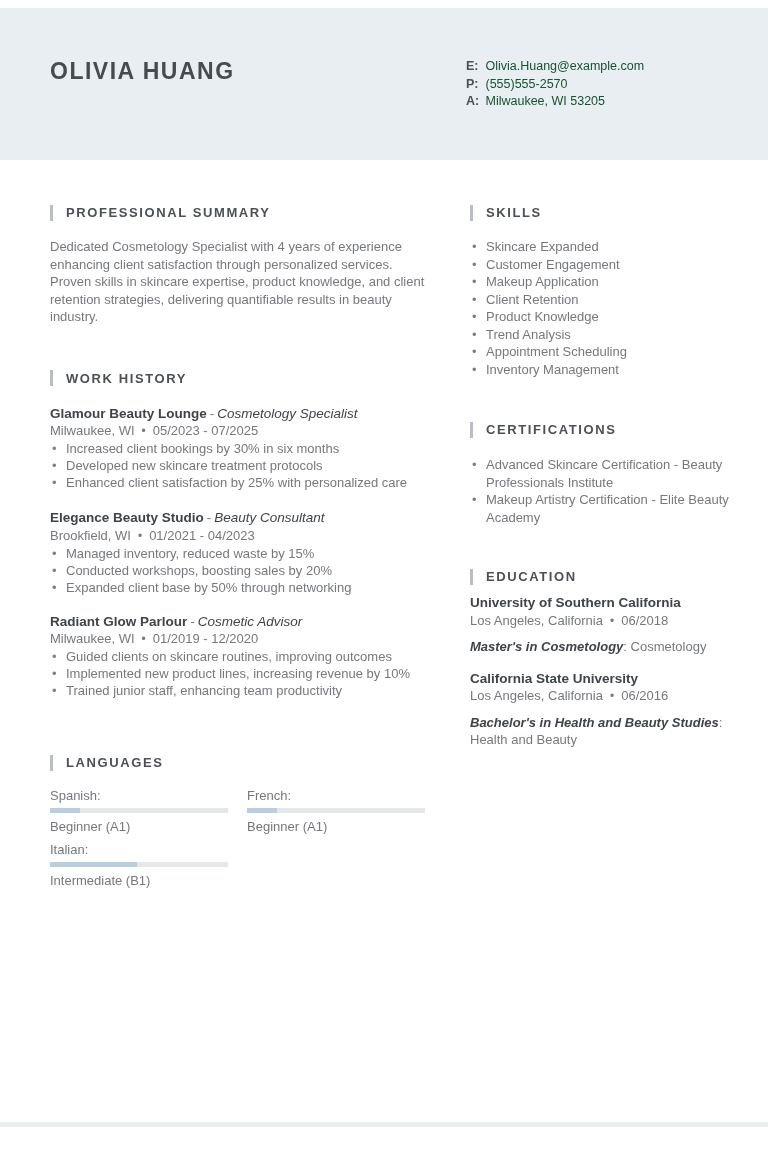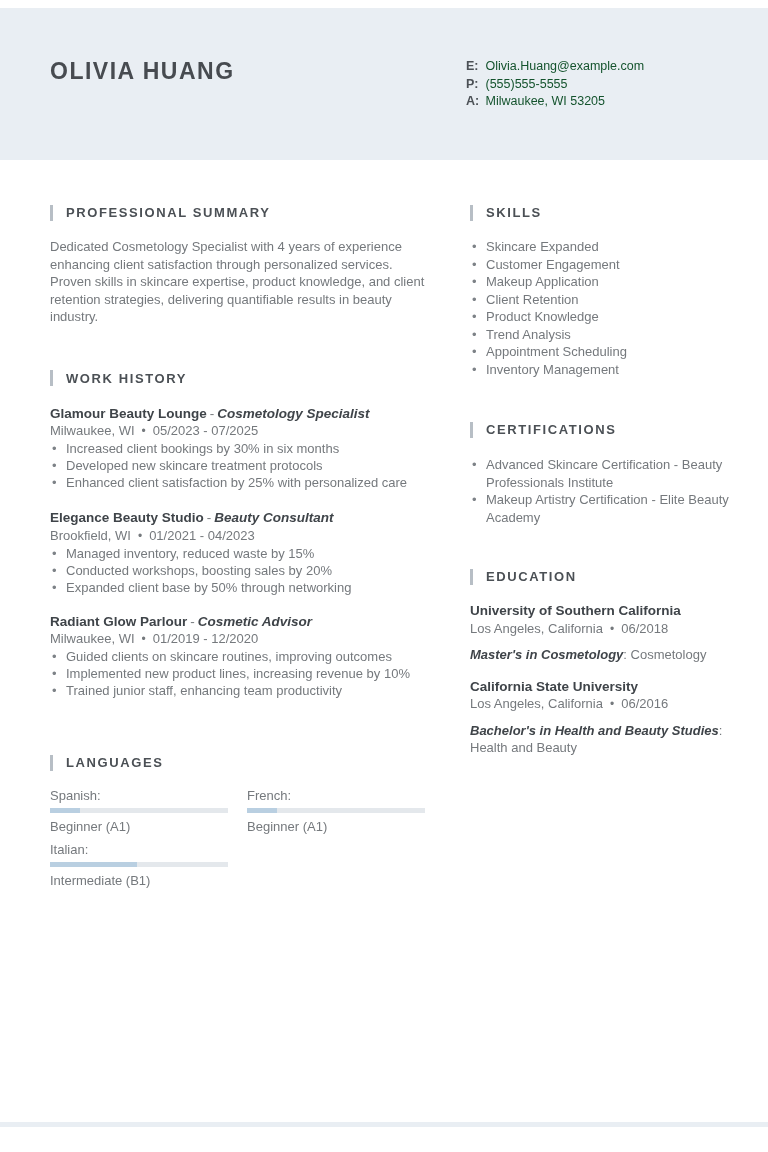--- a/index.html
+++ b/index.html
@@ -27,41 +27,41 @@
   .sec-h .vbar { width:3px; height:16px; background:#b7bec5; flex:0 0 auto; }
   .sec-h .t { font-size:13px; font-weight:bold; letter-spacing:1.6px; color:#4b5055; line-height:17px; }
 
   .summary-text { margin-top:17px; font-size:13px; line-height:17.5px; color:#75797d; }
 
   .sec-work { margin-top:44px; }
   .job { margin-top:18px; }
   .job-title { font-size:13.5px; line-height:17.5px; color:#3f4449; white-space:nowrap; }
   .job-title .company { font-weight:bold; }
   .job-title .sep { color:#75797d; font-weight:normal; margin:0 3px; }
-  .job-title .role { font-weight:bold; font-style:italic; }
+  .job-title .role { font-weight:normal; font-style:italic; }
   .meta { font-size:13px; line-height:17px; color:#75797d; white-space:nowrap; }
   .meta .dot { margin:0 7px; font-size:12px; }
 
   ul.blist { list-style:none; margin-top:0; }
   ul.blist li { position:relative; padding-left:16px; font-size:13px; line-height:17px; color:#75797d; }
   ul.blist li::before { content:"•"; position:absolute; left:2px; top:0; color:#7d8287; }
   ul.blist.wide li { line-height:17.5px; }
 
   .sec-lang { margin-top:55px; }
   .lang-grid { margin-top:16px; display:grid; grid-template-columns:178px 178px;
     column-gap:19px; row-gap:6px; }
   .lang-name { font-size:13px; line-height:17px; color:#75797d; }
   .lang-track { margin-top:4px; width:100%; height:5px; background:#e4e8ec; }
   .lang-fill { height:5px; background:#b9cfe1; }
   .lang-level { margin-top:5px; font-size:13px; line-height:17px; color:#75797d; }
 
   .sec-certs { margin-top:43px; }
   .sec-certs ul.blist { margin-top:18px; }
   .sec-edu { margin-top:42px; }
-  .edu-entry { margin-top:17px; }
+  .edu-entry { margin-top:9px; }
   .edu-entry.second { margin-top:14px; }
   .edu-school { font-size:13.5px; font-weight:bold; line-height:17.5px; color:#3f4449; white-space:nowrap; }
   .edu-meta { font-size:13px; line-height:17.5px; color:#75797d; white-space:nowrap; }
   .edu-meta .dot { margin:0 7px; font-size:12px; }
   .edu-degree { margin-top:8px; font-size:13px; line-height:17.5px; white-space:nowrap; }
   .edu-degree .deg { font-weight:bold; font-style:italic; color:#3f4449; }
   .edu-degree .deg-rest { color:#75797d; }
   .edu-field { font-size:13px; line-height:17.5px; color:#75797d; }
 
   .sec-skills ul.blist { margin-top:17px; }
@@ -77,21 +77,21 @@
 
   <div class="name">OLIVIA HUANG</div>
 
   <div class="contact">
     <div class="row">
       <span class="c-label">E:</span>
       <span class="c-val">Olivia.Huang@example.com</span>
     </div>
     <div class="row">
       <span class="c-label">P:</span>
-      <span class="c-val">(555)555-5555</span>
+      <span class="c-val">(555)555-2570</span>
     </div>
     <div class="row">
       <span class="c-label">A:</span>
       <span class="c-val">Milwaukee, WI 53205</span>
     </div>
   </div>
 
   <div class="col col-left">
 
     <div class="sec-h">

